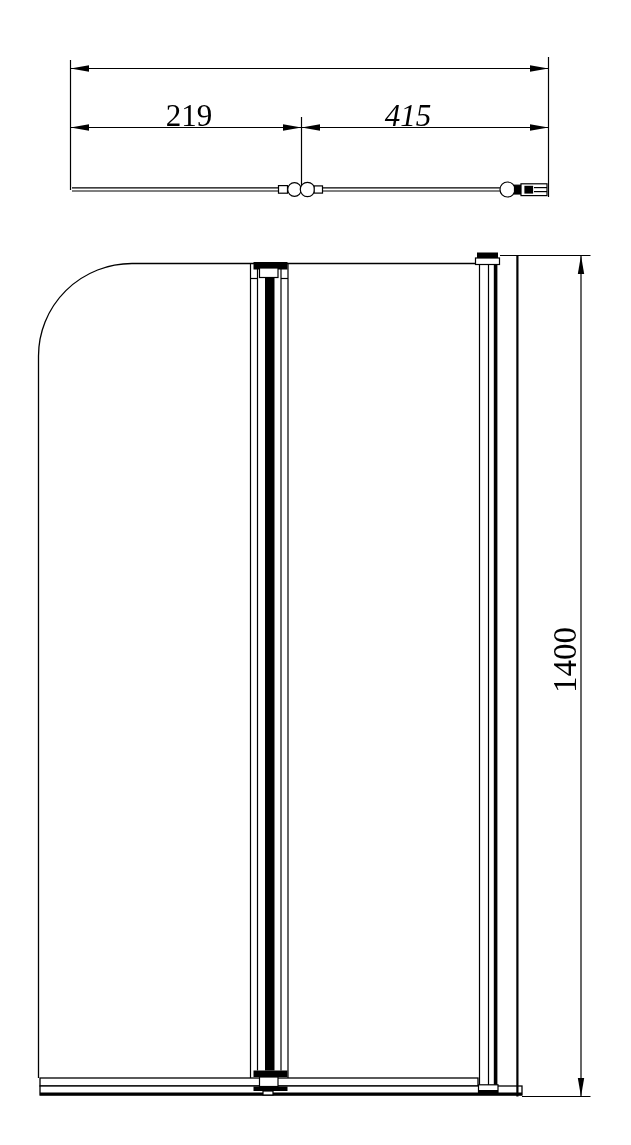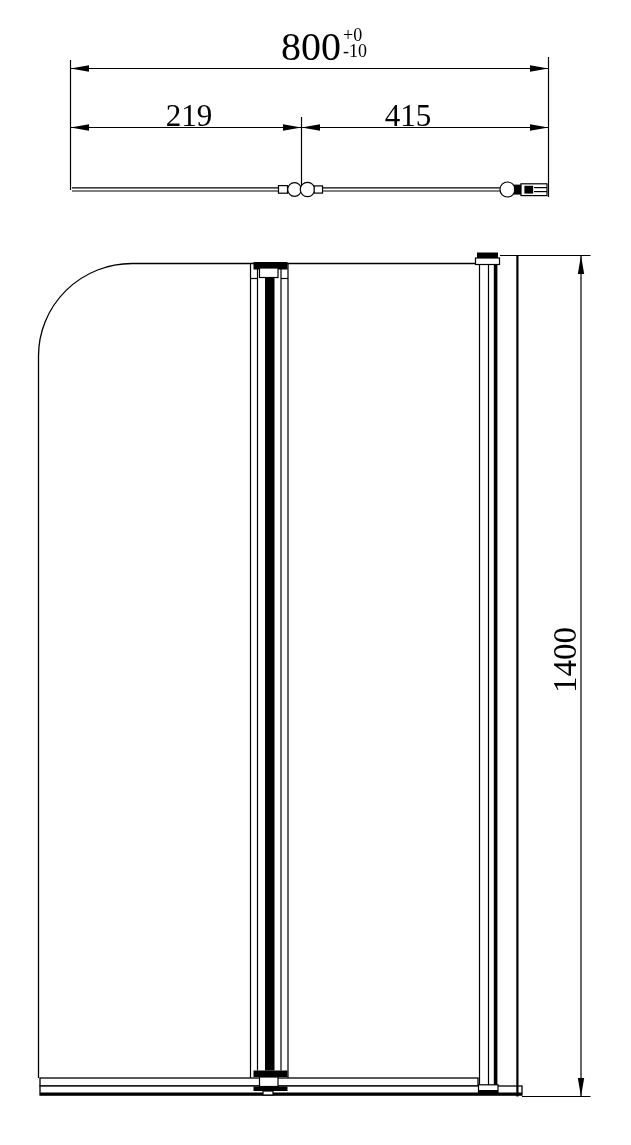--- a/index.html
+++ b/index.html
@@ -7,21 +7,21 @@
     position:relative;width:631px;height:1145px;background:#ffffff;
     font-family:"Liberation Serif", serif;color:#000;overflow:hidden;
   }
   .canvas svg{position:absolute;left:0;top:0;}
   .dim-label{position:absolute;line-height:1;white-space:nowrap;color:#000;}
   #dim800{left:281px;top:27px;display:flex;align-items:flex-start;}
   #dim800 .num{font-size:40px;line-height:1;}
   #dim800 .tol{display:inline-flex;flex-direction:column;align-items:flex-start;
                font-size:18px;line-height:16px;margin-left:2px;margin-top:0;}
   #dim385{left:189px;top:100px;transform:translateX(-50%);font-size:31px;}
-  #dim415{left:408px;top:100px;transform:translateX(-50%);font-size:31px;}
+  #dim415{left:408px;top:100px;transform:translateX(-50%);font-size:31px;font-style:italic;}
   #dim1400{left:565px;top:660px;transform:translate(-50%,-50%) rotate(-90deg);font-size:33px;}
 </style>
 </head>
 <body>
 
 <div class="canvas">
 
   <svg width="631" height="1145" viewBox="0 0 631 1145">
 
     <g stroke="#000" stroke-width="1.2" fill="none">
@@ -118,27 +118,20 @@
         <line x1="522" y1="1096.5" x2="590.5" y2="1096.5"></line>
         <line x1="581" y1="255.5" x2="581" y2="1096.5"></line>
         <g fill="#000" stroke="none">
           <polygon points="581,255.5 577.8,274 584.2,274"></polygon>
           <polygon points="581,1096.5 577.8,1078 584.2,1078"></polygon>
         </g>
       </g>
     </g>
   </svg>
 
-  <div class="dim-label" id="dim800">
-    <span class="num">800</span>
-    <span class="tol">
-      <span>+0</span>
-      <span>-10</span>
-    </span>
-  </div>
 
   <div class="dim-label" id="dim385">219</div>
 
   <div class="dim-label" id="dim415">415</div>
 
   <div class="dim-label" id="dim1400">1400</div>
 
 </div>
 
 </body></html>

